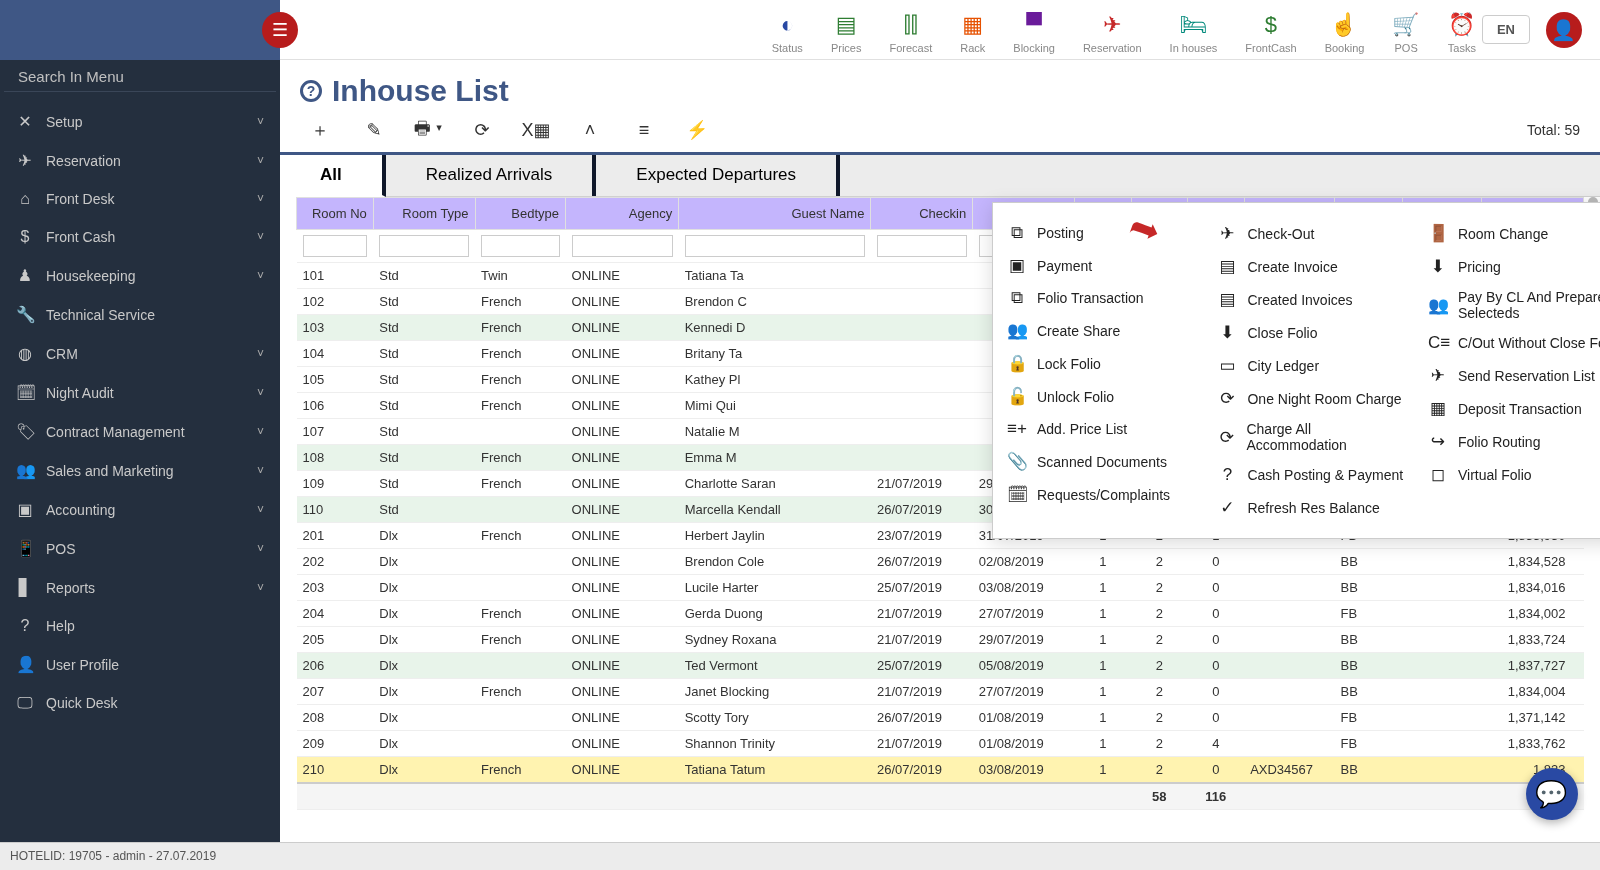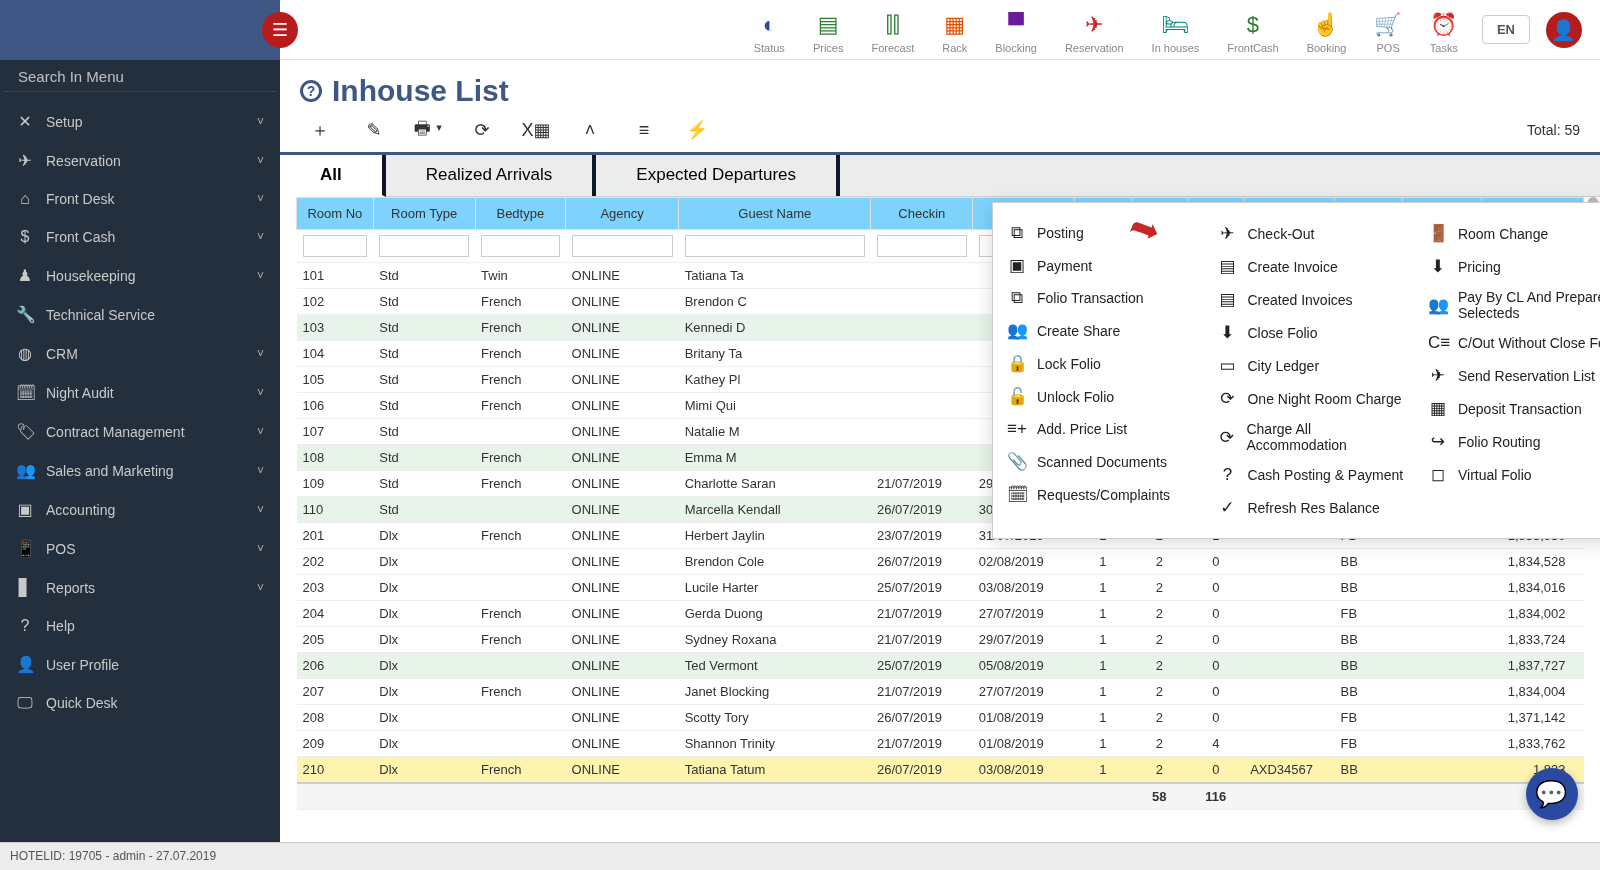--- a/index.html
+++ b/index.html
@@ -4,41 +4,41 @@
 <style>
 *{box-sizing:border-box;margin:0;padding:0;font-family:Arial,Helvetica,sans-serif}
 body{width:1600px;height:870px;overflow:hidden;background:#fff;font-size:13px;color:#333}
 .topbar{height:60px;display:flex;position:relative;border-bottom:1px solid #e0e0e0}
 .topbar-left{width:280px;background:#3f5785;height:60px;position:relative}
 .hamburger{position:absolute;right:-18px;top:12px;width:36px;height:36px;border-radius:50%;background:#b71c1c;display:flex;align-items:center;justify-content:center;color:#fff;font-size:18px;cursor:pointer;z-index:10}
 .topbar-right{flex:1;display:flex;justify-content:flex-end;align-items:center;padding:0 18px;gap:6px}
 .top-nav{display:flex;gap:28px;align-items:flex-start;padding-top:6px}
 .top-nav-item{display:flex;flex-direction:column;align-items:center;gap:4px;cursor:pointer;font-size:11px;color:#888}
 .top-nav-item .ic{font-size:22px}
-.lang-btn{border:1px solid #ccc;border-radius:4px;padding:6px 14px;font-weight:bold;color:#555;margin-left:18px;cursor:pointer}
+.lang-btn{border:1px solid #ccc;border-radius:4px;padding:6px 14px;font-weight:bold;color:#555;cursor:pointer}
 .avatar{width:36px;height:36px;border-radius:50%;background:#b71c1c;display:flex;align-items:center;justify-content:center;color:#fff;margin-left:10px;font-size:20px}
 .body{display:flex;height:calc(100% - 60px - 28px)}
 .sidebar{width:280px;background:#242f3e;color:#c9c9c9;padding:2px 0;overflow:hidden}
 .search-menu{padding:6px 14px;color:#c0c0c0;font-size:15px;border-bottom:1px solid #3a4658;margin:0 4px 10px 4px}
 .side-item{display:flex;align-items:center;padding:10px 16px;gap:12px;cursor:pointer;font-size:14px}
 .side-item .chev{margin-left:auto;font-size:12px;color:#aaa}
 .side-item .sic{width:18px;text-align:center;font-size:16px;color:#c9c9c9}
 .main{flex:1;display:flex;flex-direction:column;position:relative;overflow:hidden}
 .page-head{display:flex;align-items:center;gap:10px;padding:14px 20px 4px 20px}
 .page-head .q{width:22px;height:22px;border-radius:50%;border:3px solid #3f5785;color:#3f5785;font-weight:bold;display:flex;align-items:center;justify-content:center;font-size:14px}
 .page-title{font-size:30px;font-weight:bold;color:#3f5785}
 .toolbar{display:flex;align-items:center;padding:2px 20px 6px 20px;border-bottom:3px solid #3f5785}
 .tool-btn{width:40px;height:32px;display:flex;align-items:center;justify-content:center;font-size:18px;color:#333;cursor:pointer;margin-right:14px}
 .total{margin-left:auto;font-size:14px;color:#333}
 .tabs{display:flex;background:#ececec;border-bottom:1px solid #d0d0d0}
 .tab{padding:10px 40px;font-size:17px;color:#000000;cursor:pointer;border-right:4px solid #0f172a}
 .tab.active{background:#fff;font-weight:bold;border-bottom:2px solid #fff;margin-bottom:-1px}
 .grid-wrap{flex:1;overflow:auto;position:relative;padding:0 16px}
 table{border-collapse:collapse;width:100%;font-size:13px}
-th{background:#7dd3fc;text-align:center;padding:8px 6px;border:1px solid #e0e0e0;font-weight:normal;color:#333;white-space:nowrap}
+th{background:#c4b5fd;text-align:right;padding:8px 6px;border:1px solid #e0e0e0;font-weight:normal;color:#333;white-space:nowrap}
 td{padding:5px 6px;border-bottom:1px solid #eee;white-space:nowrap}
 tr.greenish td{background:#e8f4ea}
 tr.yellow td{background:#fff3b0}
 .filter-row input{width:100%;border:1px solid #ccc;padding:3px;font-size:12px}
 .footer-row td{background:#f5f5f5;font-weight:bold;border-top:2px solid #ccc}
 .statusbar{height:28px;background:#ececec;color:#555;font-size:12px;padding:6px 10px;border-top:1px solid #ccc}
 .action-menu{position:absolute;left:712px;top:142px;width:718px;background:#fff;border:1px solid #ccc;box-shadow:0 4px 18px rgba(0,0,0,0.15);padding:14px 10px;display:grid;grid-template-columns:1fr 1fr 1.4fr;gap:8px 14px;z-index:50}
 .menu-item{display:flex;align-items:center;gap:10px;padding:6px 4px;font-size:14px;color:#222;cursor:pointer}
 .menu-item .mic{width:20px;font-size:17px;text-align:center}
 .red-arrow{position:absolute;left:850px;top:148px;font-size:36px;color:#c62828;z-index:60;transform:rotate(20deg)}

